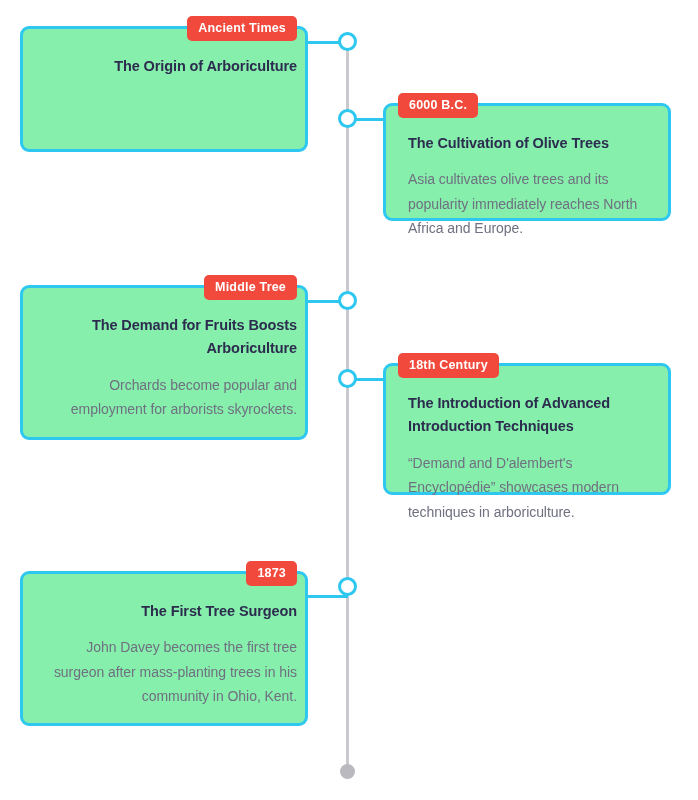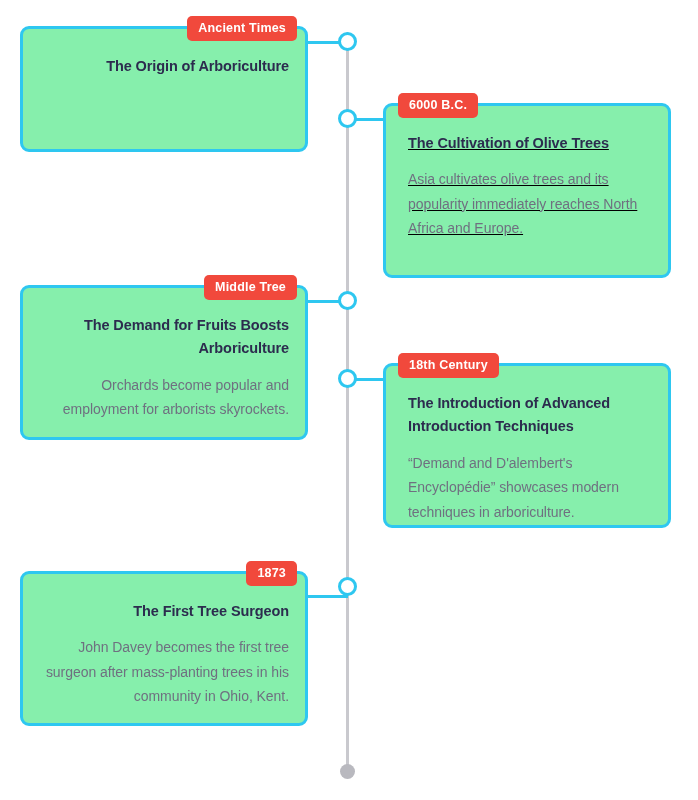--- a/index.html
+++ b/index.html
@@ -62,21 +62,21 @@
     position: absolute;
     background: #86efac;
     border: 3px solid #2ec7f0;
     border-radius: 9px;
     z-index: 3;
   }
   .card.left  { text-align: right; }
   .card.right { text-align: left; }
 
   .card-inner {
-    padding: 26px 16px 22px 22px;
+    padding: 26px 8px 22px 22px;
   }
 
   .card-title {
     font-size: 14.5px;
     font-weight: bold;
     color: #2c2c4e;
     line-height: 1.62;
     letter-spacing: -0.1px;
   }
 
@@ -117,41 +117,41 @@
   <div class="node" style="left:338px; top:32px;"></div>
   <div class="card left" style="left:20px; top:26px; width:288px; height:126px;">
     <div class="badge">Ancient Times</div>
     <div class="card-inner">
       <div class="card-title">The Origin of Arboriculture</div>
     </div>
   </div>
 
   <div class="connector" style="left:348px; top:118px; width:38px;"></div>
   <div class="node" style="left:338px; top:109px;"></div>
-  <div class="card right" style="left:383px; top:103px; width:288px; height:175px;text-decoration:underline;">
+  <div class="card right" style="left:383px; top:103px; width:288px; height:118px;">
     <div class="badge">6000 B.C.</div>
     <div class="card-inner">
       <div class="card-title">The Cultivation of Olive Trees</div>
       <div class="card-body">Asia cultivates olive trees and its popularity immediately reaches North Africa and Europe.</div>
     </div>
   </div>
 
   <div class="connector" style="left:306px; top:300px; width:42px;"></div>
   <div class="node" style="left:338px; top:291px;"></div>
   <div class="card left" style="left:20px; top:285px; width:288px; height:155px;">
     <div class="badge">Middle Tree</div>
     <div class="card-inner">
       <div class="card-title">The Demand for Fruits Boosts Arboriculture</div>
       <div class="card-body">Orchards become popular and employment for arborists skyrockets.</div>
     </div>
   </div>
 
   <div class="connector" style="left:348px; top:378px; width:38px;"></div>
   <div class="node" style="left:338px; top:369px;"></div>
-  <div class="card right" style="left:383px; top:363px; width:288px; height:165px;">
+  <div class="card right" style="left:383px; top:363px; width:288px; height:132px;">
     <div class="badge">18th Century</div>
     <div class="card-inner">
       <div class="card-title">The Introduction of Advanced Introduction Techniques</div>
       <div class="card-body">“Demand and D'alembert's Encyclopédie” showcases modern techniques in arboriculture.</div>
     </div>
   </div>
 
   <div class="connector" style="left:306px; top:595px; width:42px;"></div>
   <div class="node" style="left:338px; top:577px;"></div>
   <div class="card left" style="left:20px; top:571px; width:288px; height:155px;">

